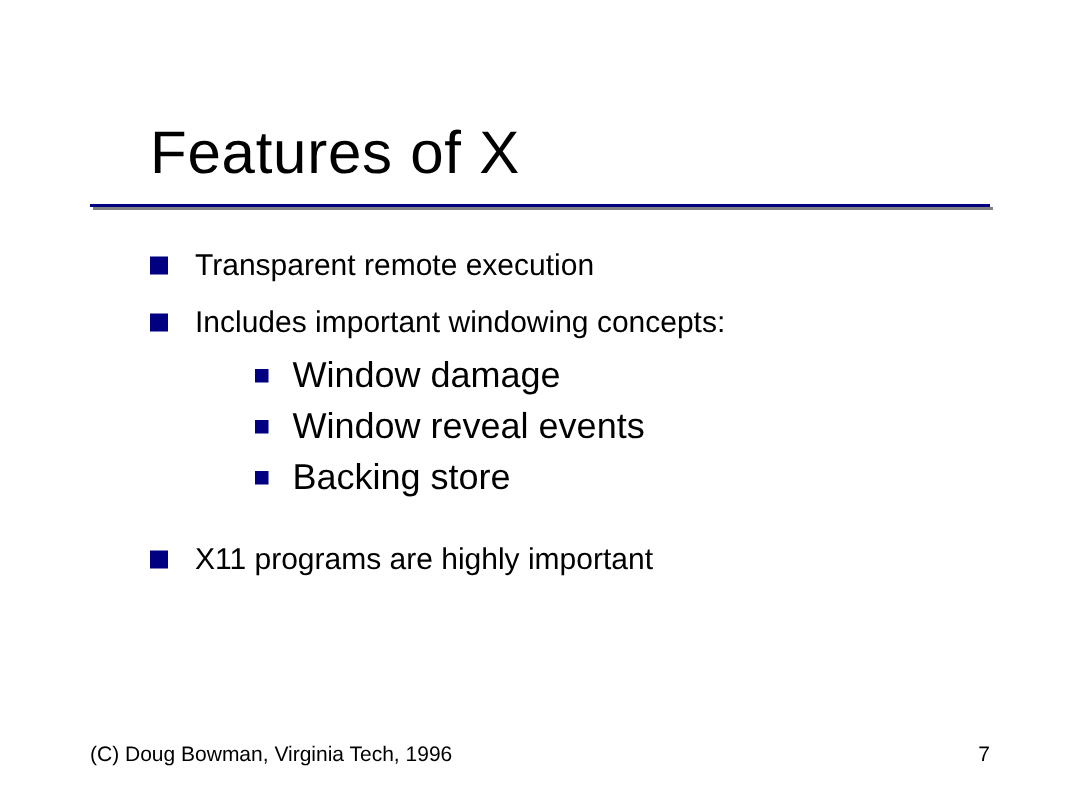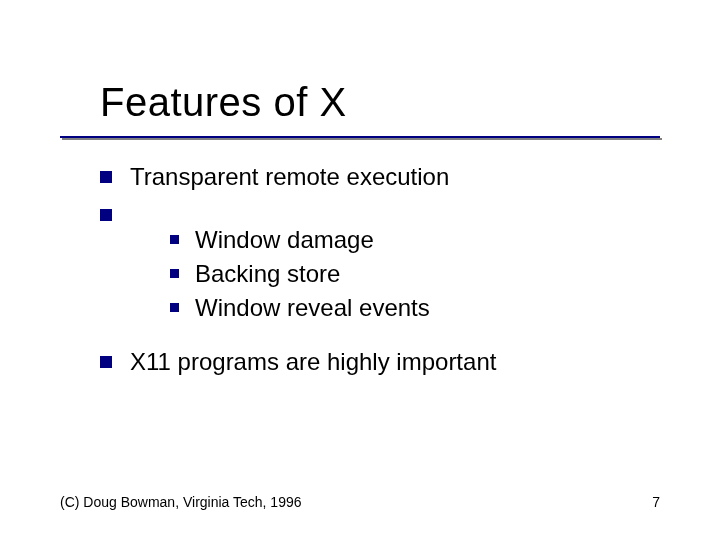--- a/index.html
+++ b/index.html
@@ -55,21 +55,21 @@
   }
   .l1 .bullet {
     width: 12px;
     height: 12px;
     background: #000080;
     flex: 0 0 12px;
     margin-top: 11px;
     margin-right: 18px;
   }
   .l1 .text {
-    font-size: 24px;
+    font-size: 20px;
     line-height: 34px;
   }
   .sub {
     margin-top: 0;
     margin-left: 70px;
     margin-bottom: 22px;
   }
   .l2 {
     display: flex;
     align-items: flex-start;
@@ -112,34 +112,35 @@
   <div class="title-underline"></div>
 
   <div class="body">
 
     <div class="l1">
       <div class="bullet"></div>
       <div class="text">Transparent remote execution</div>
     </div>
     <div class="l1">
       <div class="bullet"></div>
+      <div class="text">Includes important windowing concepts:</div>
     </div>
 
     <div class="sub">
       <div class="l2">
         <div class="bullet"></div>
         <div class="text">Window damage</div>
       </div>
       <div class="l2">
         <div class="bullet"></div>
-        <div class="text">Backing store</div>
+        <div class="text">Window reveal events</div>
       </div>
       <div class="l2">
         <div class="bullet"></div>
-        <div class="text">Window reveal events</div>
+        <div class="text">Backing store</div>
       </div>
     </div>
 
     <div class="l1">
       <div class="bullet"></div>
       <div class="text">X11 programs are highly important</div>
     </div>
 
   </div>
 

